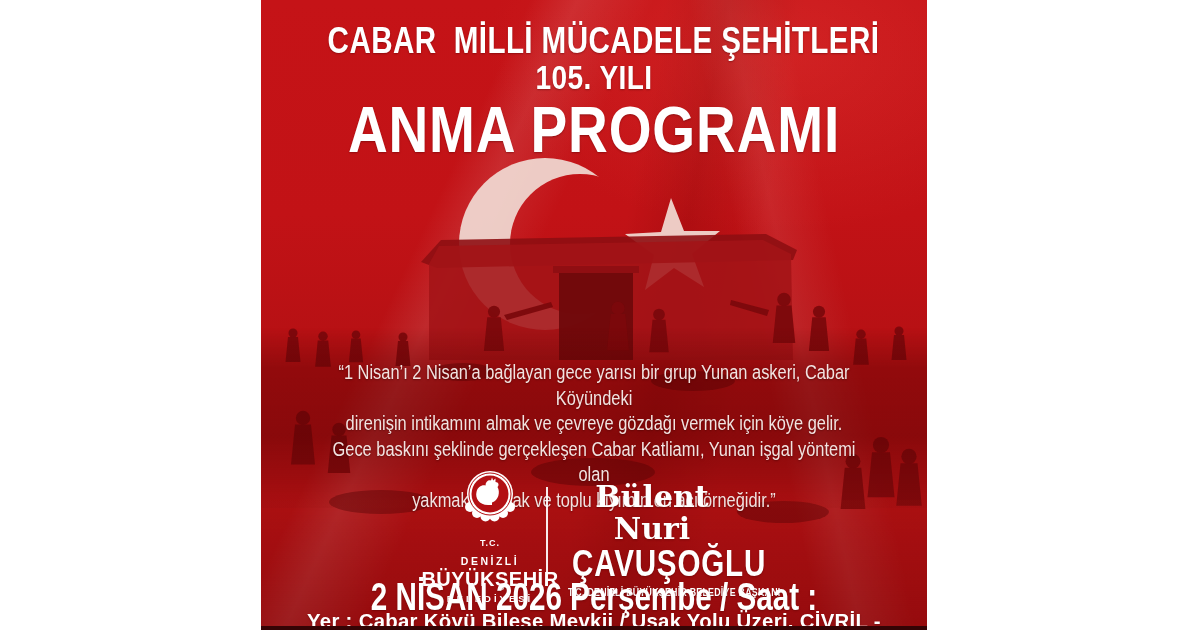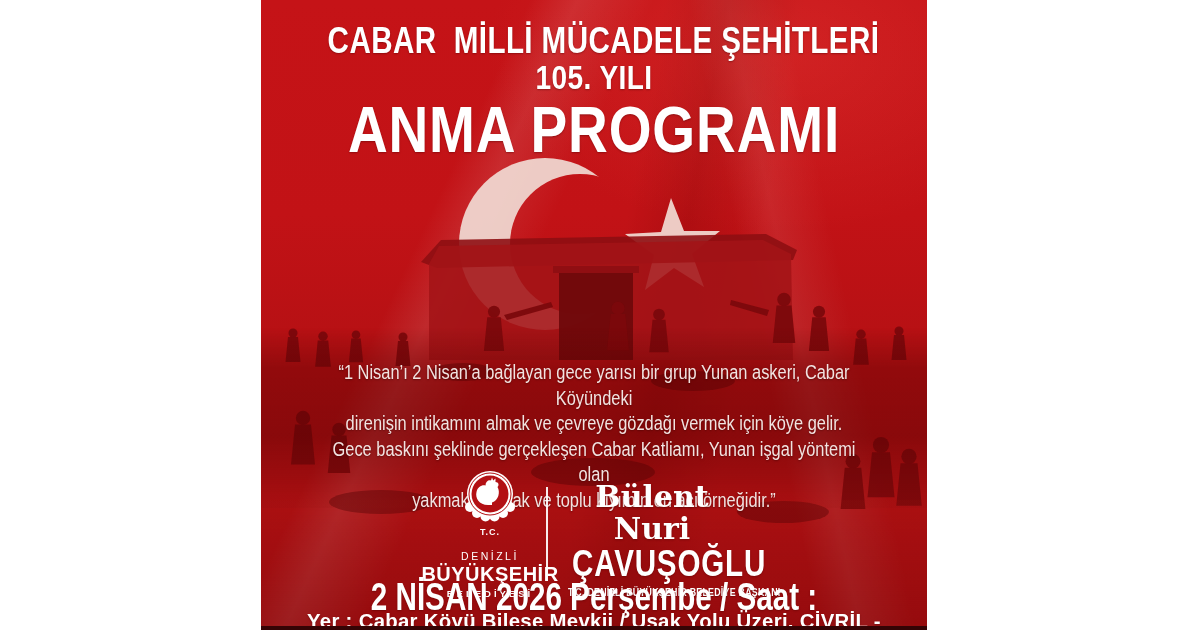--- a/index.html
+++ b/index.html
@@ -30,22 +30,22 @@
 
   .title1 { top:20px; font-size:37px; font-weight:700; white-space:pre; transform:scaleX(.80); letter-spacing:.5px; }
   .title2 { top:59px; font-size:33px; font-weight:700; transform:scaleX(.85); letter-spacing:.5px; }
   .title3 { top:93px; font-size:64px; font-weight:700; transform:scaleX(.86); letter-spacing:1px; }
 
   .quote { top:360px; font-size:20px; line-height:25.5px; font-weight:400;
            color:#f2e3e1; transform:scaleX(.82); text-shadow:0 1px 2px rgba(60,0,0,.5); }
 
   .logo-block { position:absolute; left:149px; top:468px; width:160px; text-align:center; color:#fff; }
   .emblem { display:block; margin:0 auto; }
-  .logo-tc   { font-size:9px;  font-weight:700; letter-spacing:1px; margin-top:1px; }
-  .logo-city { font-size:10.5px; font-weight:400; letter-spacing:2.5px; margin-top:13px; }
+  .logo-tc   { font-size:9px;  font-weight:700; letter-spacing:1px; margin-top:12px; }
+  .logo-city { font-size:10.5px; font-weight:700; letter-spacing:2.5px; margin-top:7px; }
   .logo-type { font-size:20px; font-weight:700; letter-spacing:.5px; margin-top:1px; }
   .logo-org  { font-size:9.5px; font-weight:700; letter-spacing:3px; margin-top:2px; }
 
   .divider { position:absolute; left:285px; top:487px; width:2px; height:86px;
              background:rgba(255,255,255,.92); }
 
   .mayor { position:absolute; left:291px; top:481px; width:200px; text-align:center; color:#fff; }
   .mayor-name { font-family:"DejaVu Serif", serif; font-weight:700;
                 font-size:30px; line-height:32px; text-shadow:0 1px 2px rgba(70,0,0,.4); }
   .mayor-surname { font-size:37px; font-weight:700; line-height:38px; letter-spacing:1px;

